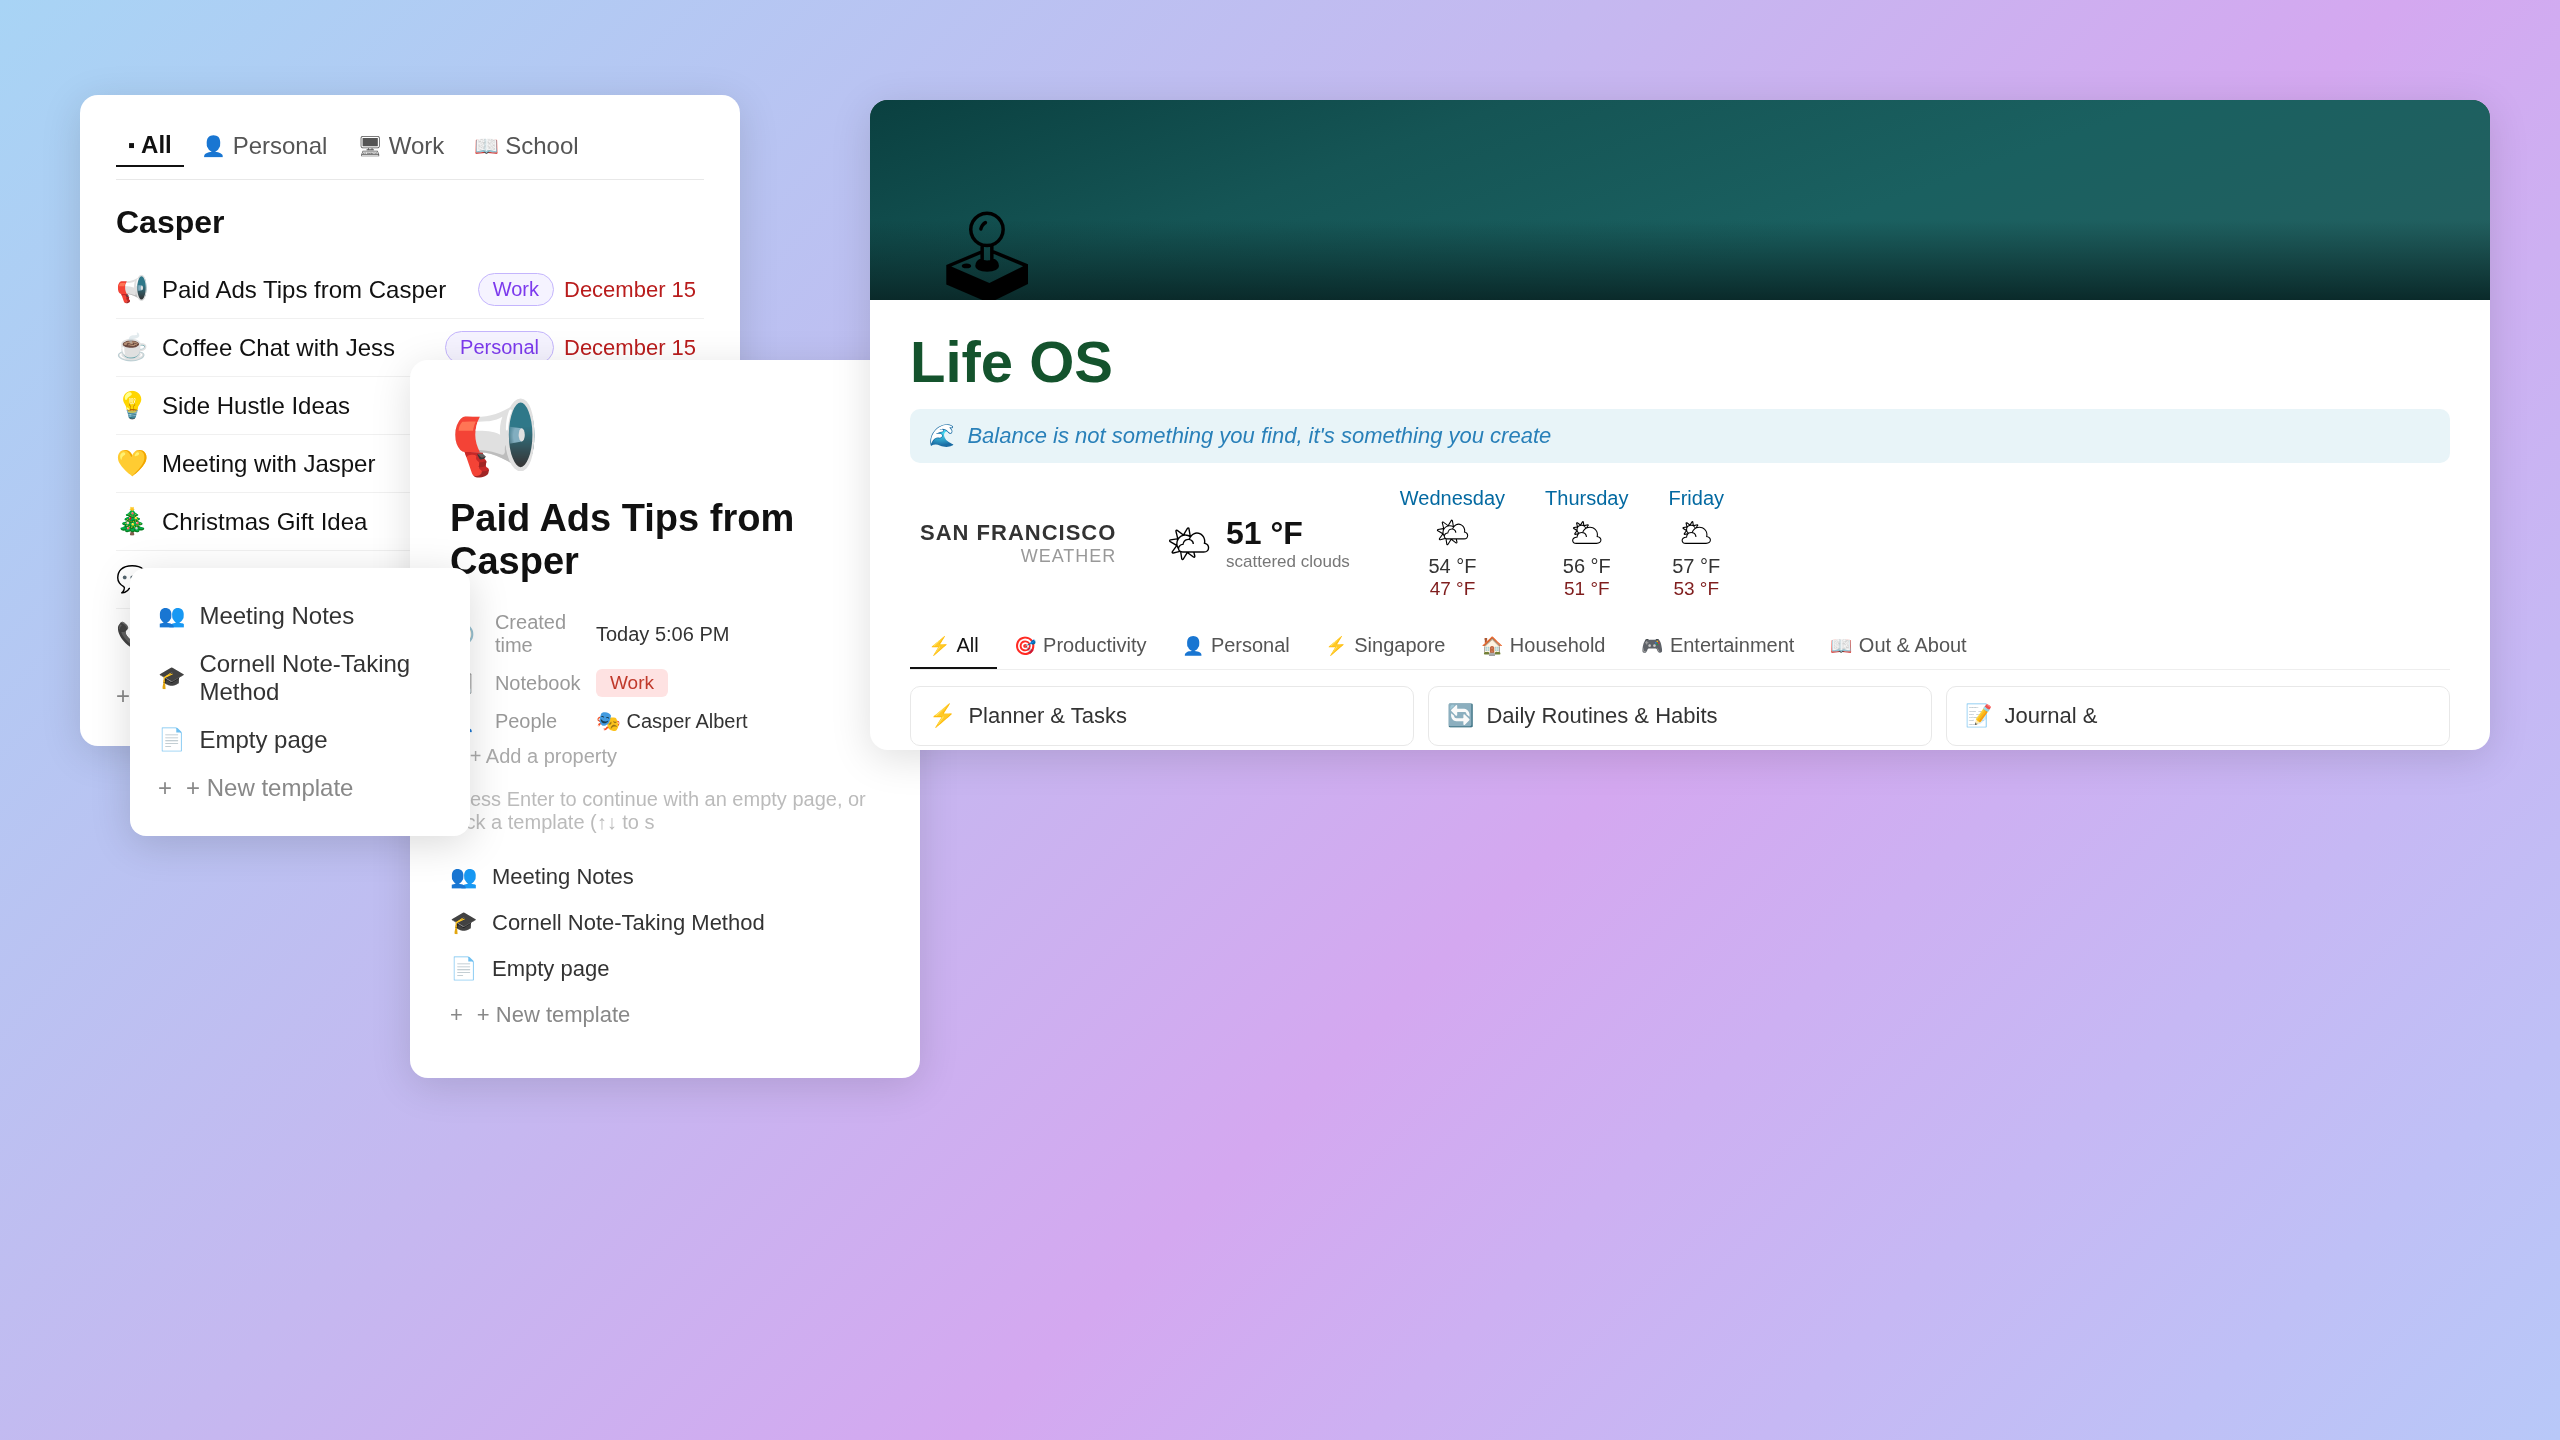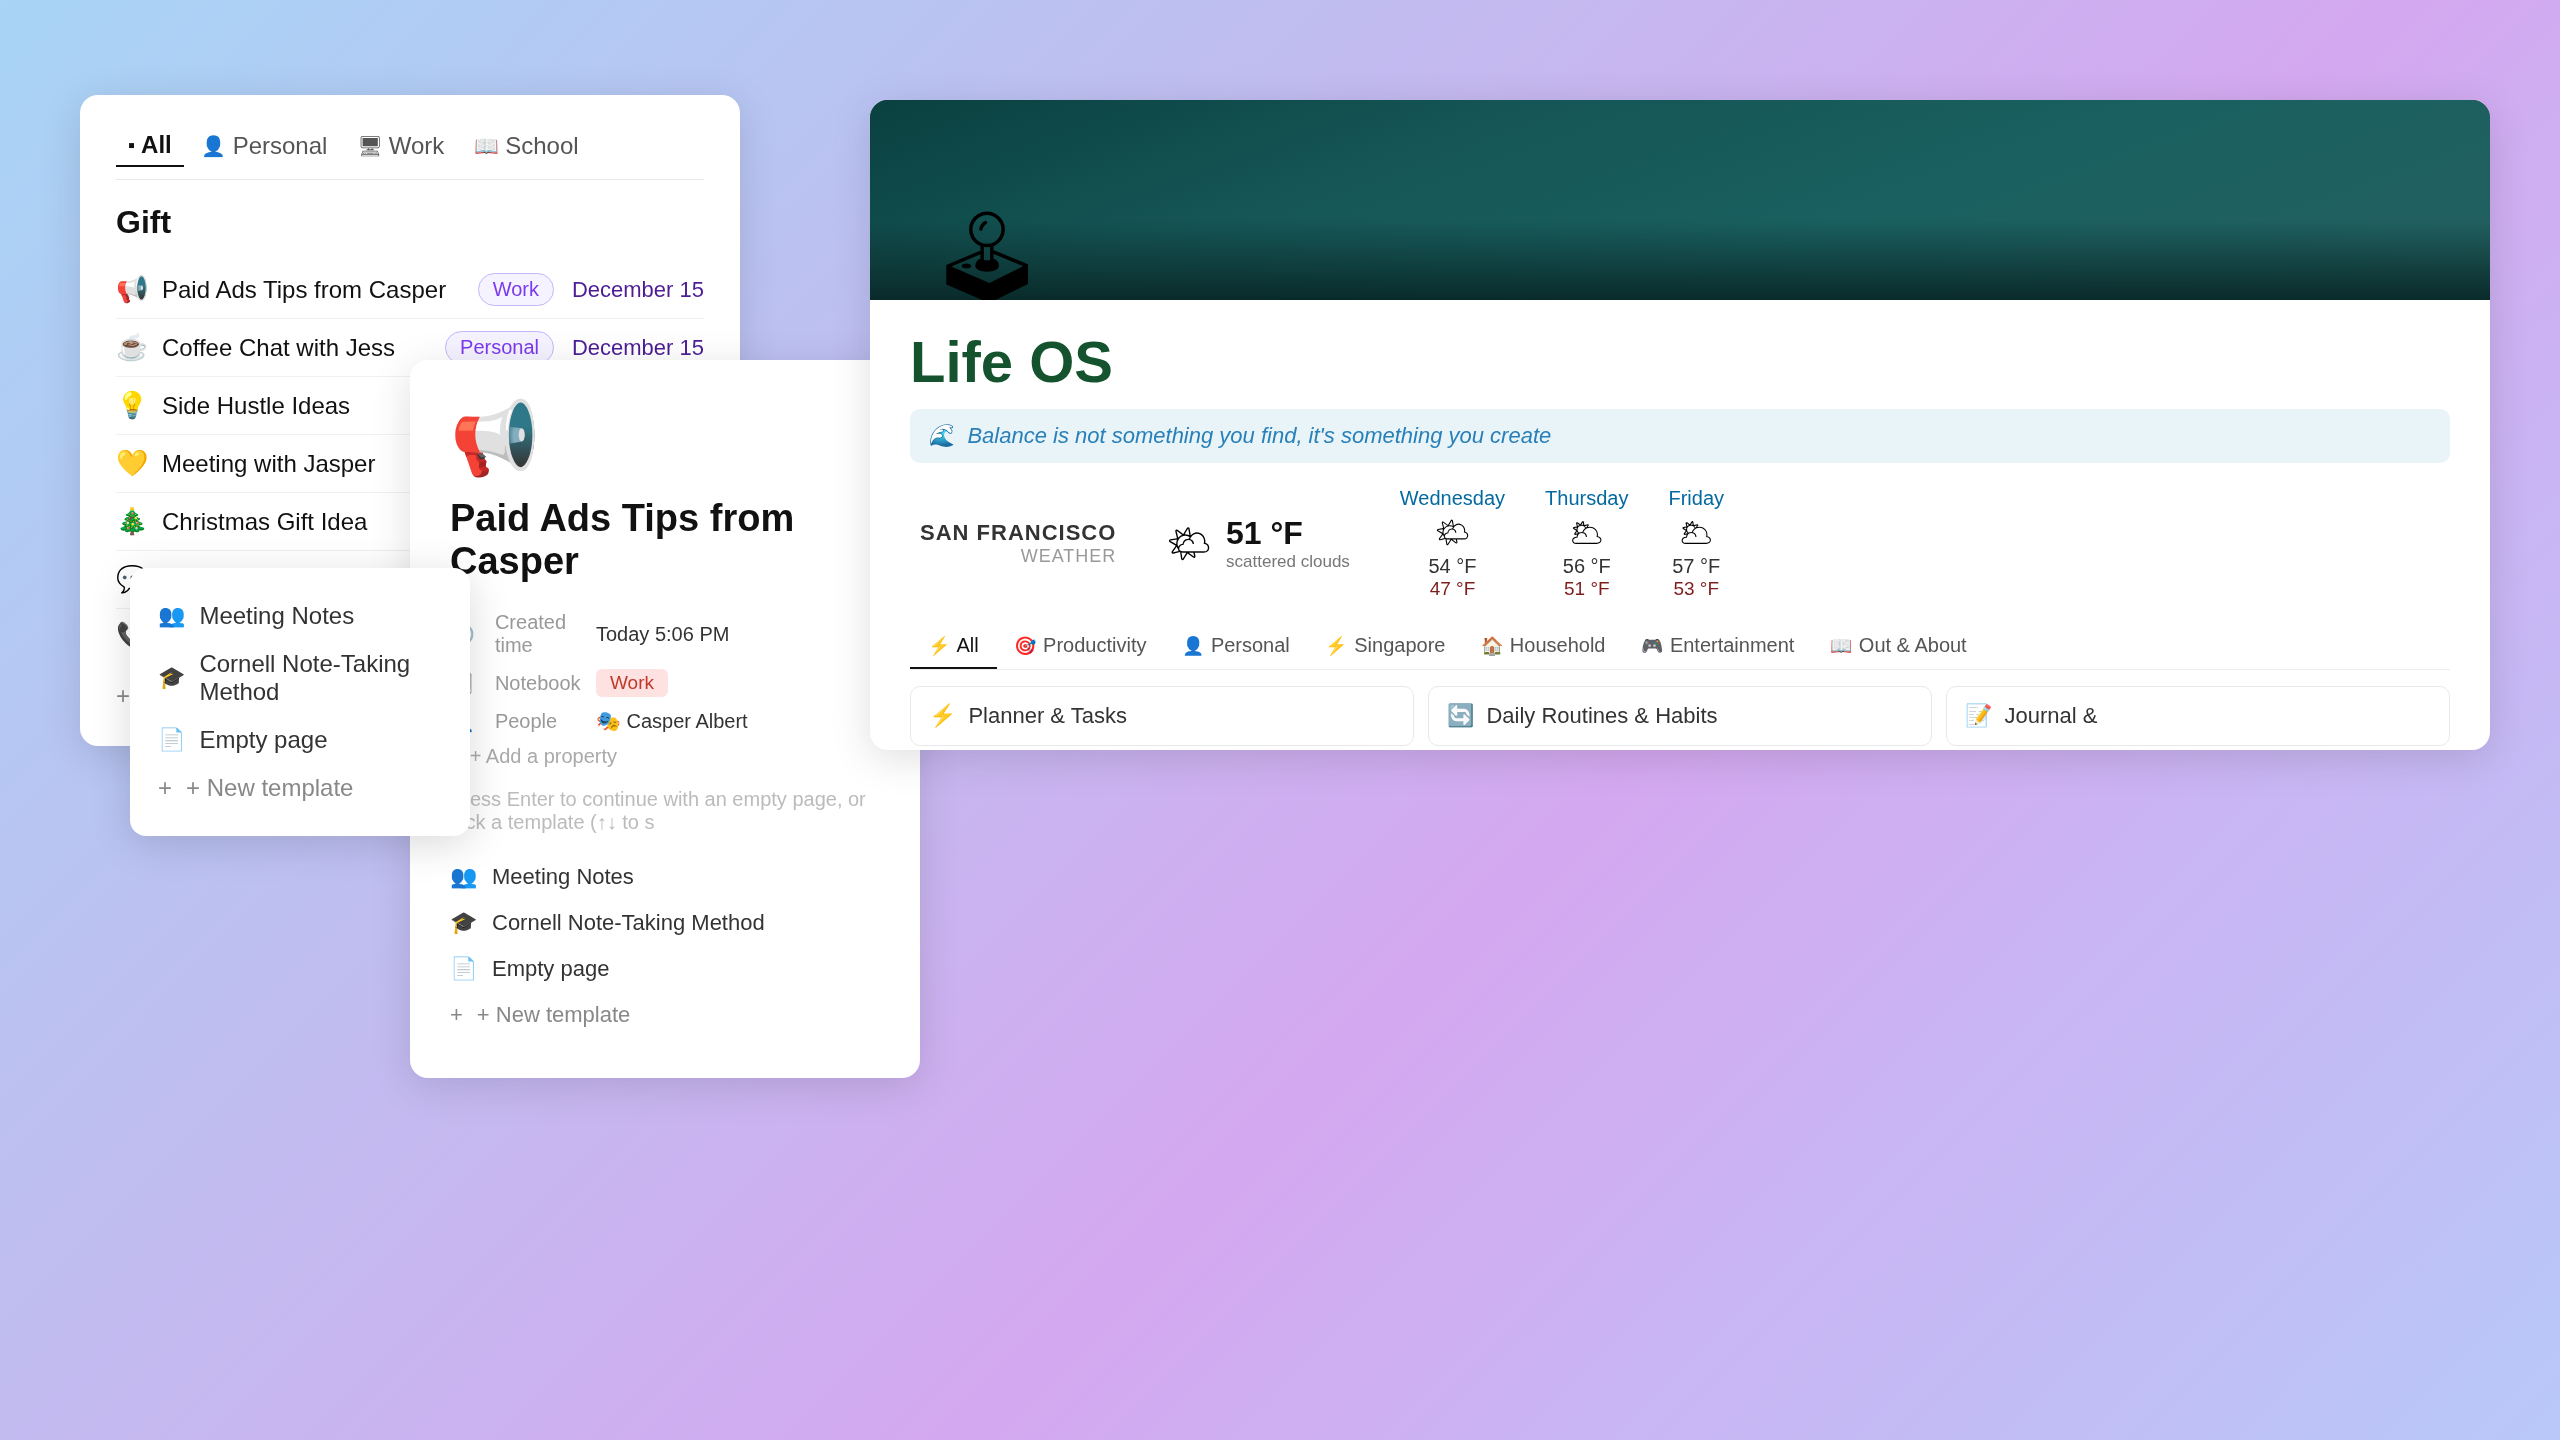--- a/index.html
+++ b/index.html
@@ -74,23 +74,23 @@
       border-radius: 20px;
       border: 1px solid #ddd;
       color: #555;
       background: #fff;
     }
     .note-tag.work { color: #7c3aed; border-color: #c4b5fd; background: #f5f3ff; }
     .note-tag.personal { color: #7c3aed; border-color: #c4b5fd; background: #f5f3ff; }
     .note-tag.school { color: #7c3aed; border-color: #c4b5fd; background: #f5f3ff; }
     .note-date {
       font-size: 22px;
-      color: #4c1d95;
+      color: #b91c1c;
       width: 140px;
-      text-align: right;
+      text-align: left;
     }
     .new-btn {
       display: flex;
       align-items: center;
       gap: 8px;
       font-size: 24px;
       color: #888;
       margin-top: 18px;
       cursor: pointer;
     }
@@ -385,21 +385,21 @@
     <div class="tab-item">
       <span class="tab-icon">🖥</span>
       <span>Work</span>
     </div>
     <div class="tab-item">
       <span class="tab-icon">📖</span>
       <span>School</span>
     </div>
   </div>
 
-  <div class="notes-title">Gift</div>
+  <div class="notes-title">Casper</div>
 
   <div id="notes-list">
       <div class="note-row">
       <span class="note-emoji">📢</span>
       <span class="note-name">Paid Ads Tips from Casper</span>
       <span class="note-tag work">Work</span>
       <span class="note-date">December 15</span>
     </div>
       <div class="note-row">
       <span class="note-emoji">☕</span>

